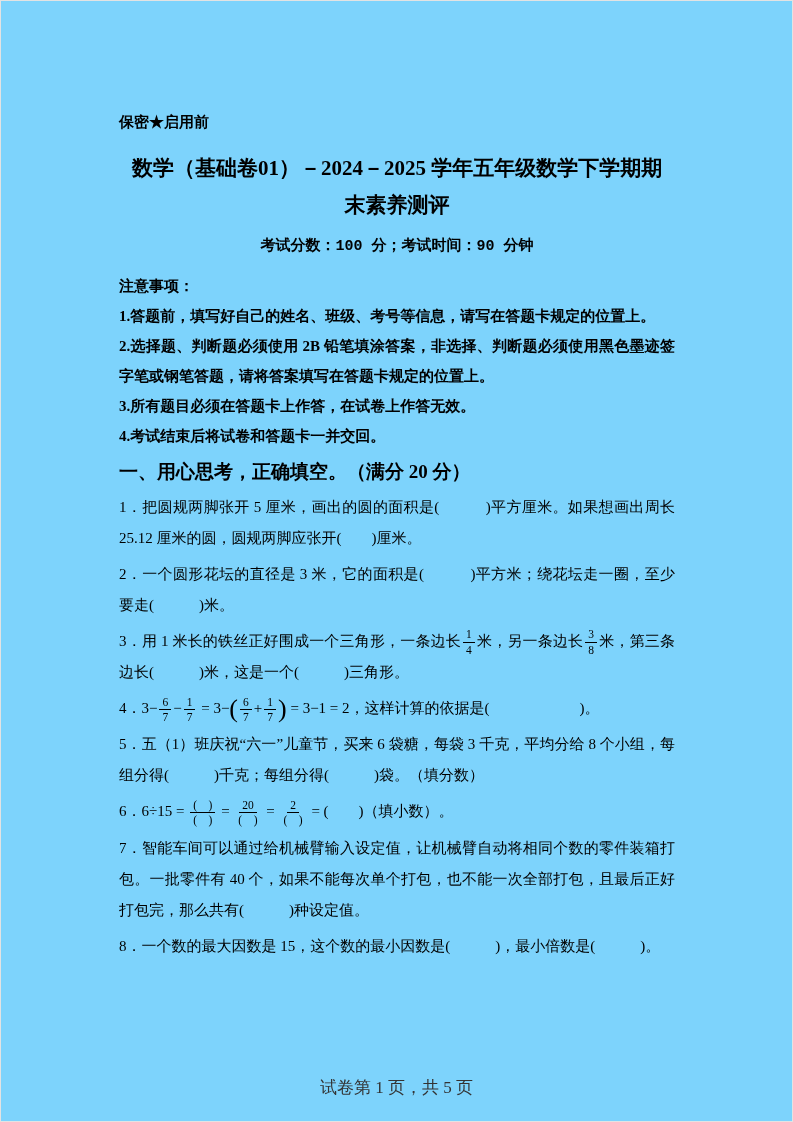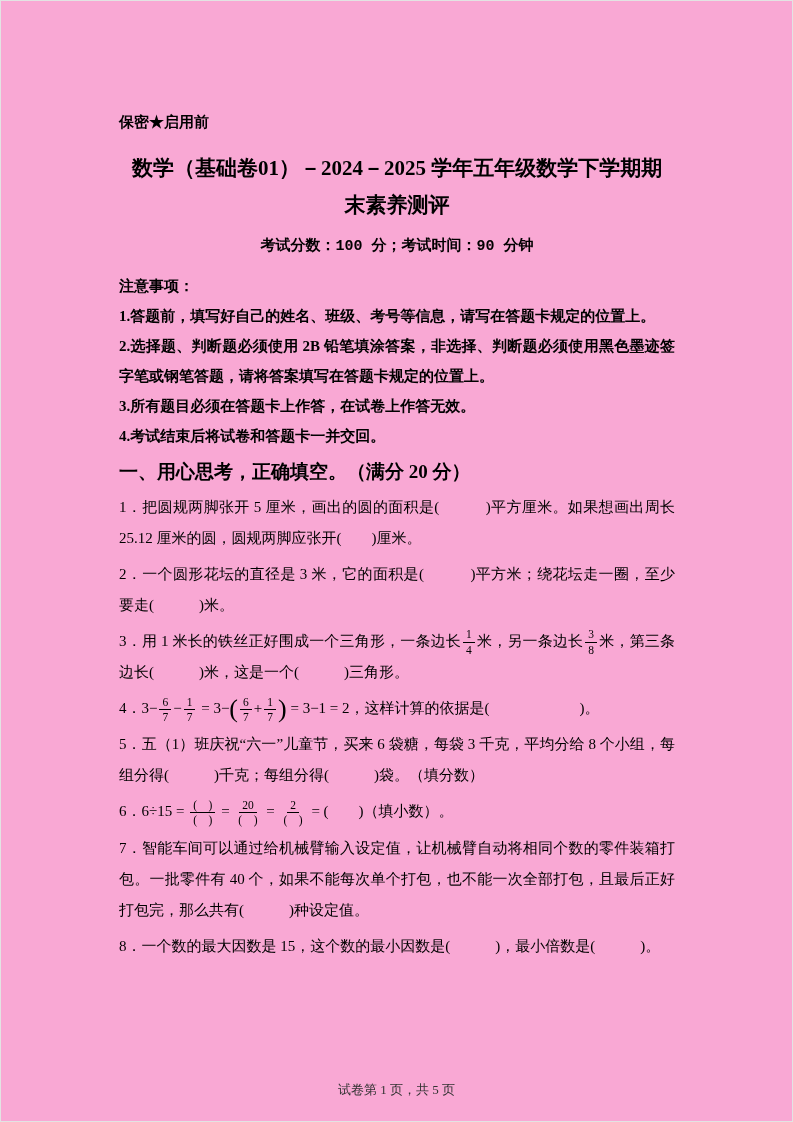--- a/index.html
+++ b/index.html
@@ -1,18 +1,18 @@
 <!DOCTYPE html>
 <html><head>
 <meta charset="utf-8">
 <style>
   html,body{margin:0;padding:0;background:#ffffff;}
   .page{
     width:793px;height:1122px;box-sizing:border-box;
-    background:#f9a8d4;border:1px solid #e3e3e3;
+    background:#7dd3fc;border:1px solid #e3e3e3;
     padding:112px 117px 4px 118px;
     font-family:"Liberation Serif","DejaVu Serif",serif;
     color:#000;position:relative;overflow:hidden;
   }
   .security{font-size:15px;font-weight:bold;margin-bottom:18px;}
   .title{
     font-size:21px;font-weight:bold;text-align:center;
     line-height:1.75;margin:0 0 12px 0;
   }
   .subtitle{font-size:15px;font-weight:bold;text-align:center;margin-bottom:16px;font-family:Liberation Mono, monospace;}
@@ -29,21 +29,21 @@
     margin:0 2px;text-align:center;
   }
   .frac .num{border-bottom:1px solid #000;padding:0 3px;display:block;}
   .frac .den{padding:0 3px;display:block;}
   .bigparen{
     font-size:26px;vertical-align:middle;line-height:1;
     font-weight:normal;display:inline-block;transform:translateY(-1px);
   }
   .footer{
     position:absolute;left:0;right:0;bottom:22px;
-    text-align:center;font-size:13px;color:#333;
+    text-align:center;font-size:17px;color:#333;
   }
 </style>
 </head>
 <body>
 
 <div class="page">
 
   <div class="security">保密★启用前</div>
 
   <h1 class="title"><span>数学（基础卷01）－2024－2025 学年五年级数学下学期期</span><br><span>末素养测评</span></h1>

